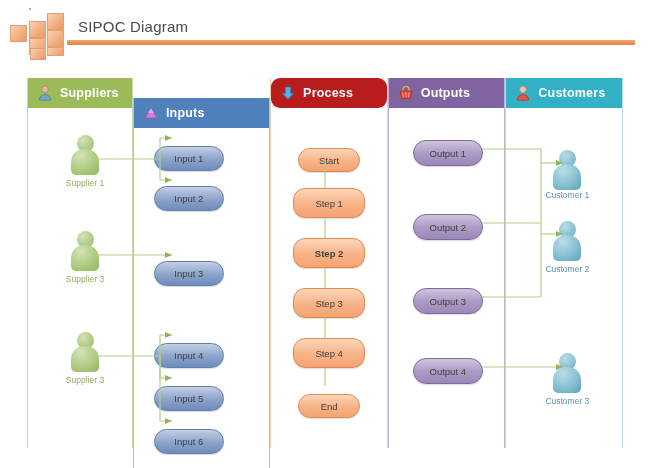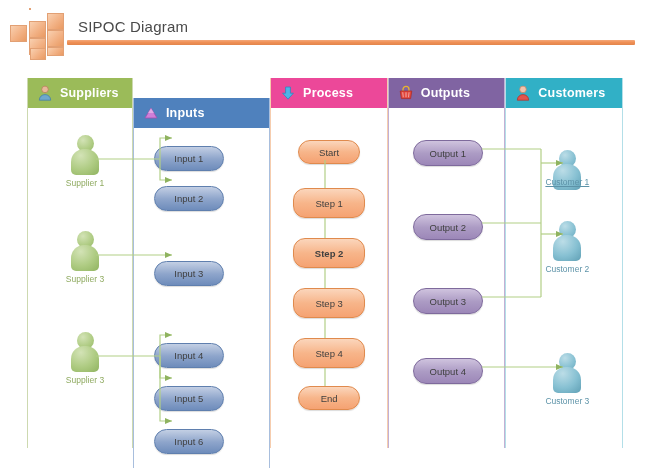--- a/index.html
+++ b/index.html
@@ -25,35 +25,35 @@
             padding-left:9px;color:#ffffff;font-size:12.5px;font-weight:bold;letter-spacing:.2px;}
   .col-head .hicon{width:16px;height:16px;margin-right:7px;display:inline-block;position:relative;flex:0 0 auto;}
   .col-body{position:relative;height:340px;background:#ffffff;}
   .c-sup{width:108px;border-color:#cdd9b0;}
   .c-inp{width:140px;border-color:#a8bedd;margin-top:20px;}
   .c-pro{width:120px;border-color:#f6cdae;}
   .c-out{width:120px;border-color:#c3b0d4;}
   .c-cus{width:120px;border-color:#b3dfe8;}
   .h-sup{background:#9bbb59;}
   .h-inp{background:#4f81bd;}
-  .h-pro{background:#ec4899;}
+  .h-pro{background:#b91c1c;border-radius:9px;}
   .h-out{background:#8064a2;}
   .h-cus{background:#31b0c6;}
   
   .node{position:absolute;box-sizing:border-box;display:flex;align-items:center;
         justify-content:center;font-size:9.5px;color:#404040;text-align:center;border-radius:12px;}
   .inp-node{width:70px;height:25px;border-radius:13px;border:1px solid #5f7fae;
             background:linear-gradient(180deg,#c3cfe4 0%,#8ea5cb 52%,#6e8cbb 100%);
             box-shadow:0 1px 1px rgba(0,0,0,.14);}
   .out-node{width:70px;height:26px;border-radius:13px;border:1px solid #7e6a9c;
             background:linear-gradient(180deg,#cfc3de 0%,#ac9bc4 52%,#9c87b8 100%);
             box-shadow:0 1px 1px rgba(0,0,0,.14);}
   .term-node{width:62px;height:24px;border-radius:12px;border:1px solid #e08a4d;
              background:linear-gradient(180deg,#fbd6bc 0%,#f7b58a 50%,#f5a272 100%);
-             box-shadow:0 1px 1px rgba(0,0,0,.14);}
+             box-shadow:0 1px 1px rgba(0,0,0,.14);margin-top:8px;}
   .step-node{width:72px;height:30px;border:1px solid #e08a4d;
              background:linear-gradient(180deg,#fbd6bc 0%,#f7b58a 50%,#f5a272 100%);
              box-shadow:0 1px 1px rgba(0,0,0,.14);}
   
   .person{position:absolute;width:34px;height:40px;}
   .p-head{position:absolute;left:9px;top:0;width:17px;height:17px;border-radius:50%;}
   .p-body{position:absolute;left:3px;top:14px;width:28px;height:26px;
           border-radius:13px 13px 5px 5px;}
   .g-head{background:radial-gradient(circle at 35% 30%,#d3e3b6 0%,#aecb82 60%,#93b765 100%);}
   .g-body{background:radial-gradient(circle at 35% 25%,#d3e3b6 0%,#aecb82 55%,#8fb35f 100%);}
@@ -187,21 +187,21 @@
         </svg>
       </span>
       <span>Customers</span>
     </div>
     <div class="col-body">
 
       <div class="person" style="left:44px;top:42px;">
         <div class="p-head b-head"></div>
         <div class="p-body b-body"></div>
       </div>
-      <div class="p-label lbl-blue" style="left:21px;top:69px;text-decoration:underline;">Customer 1</div>
+      <div class="p-label lbl-blue" style="left:21px;top:82px;">Customer 1</div>
 
       <div class="person" style="left:44px;top:113px;">
         <div class="p-head b-head"></div>
         <div class="p-body b-body"></div>
       </div>
       <div class="p-label lbl-blue" style="left:21px;top:156px;">Customer 2</div>
 
       <div class="person" style="left:44px;top:245px;">
         <div class="p-head b-head"></div>
         <div class="p-body b-body"></div>

